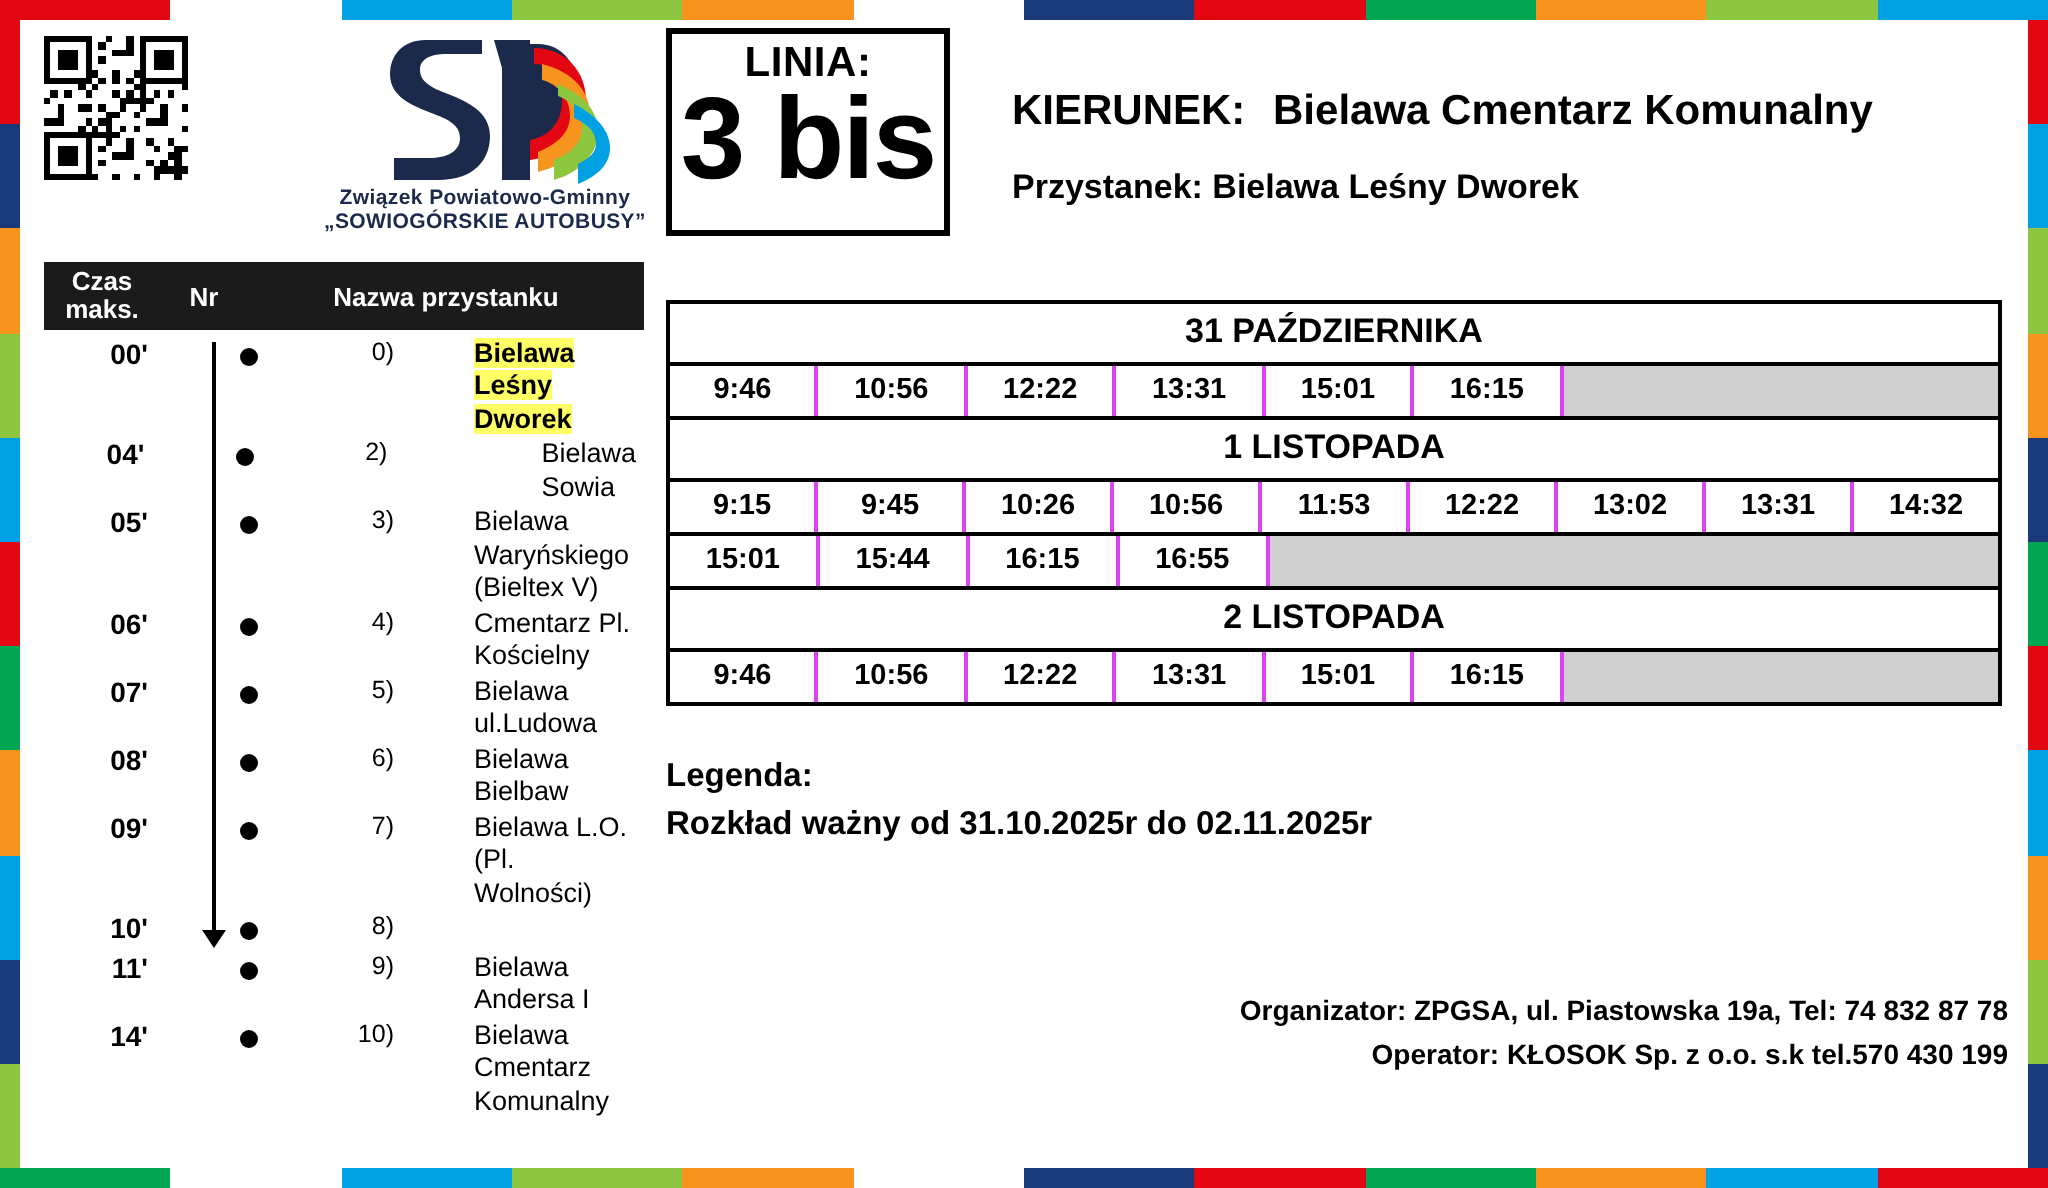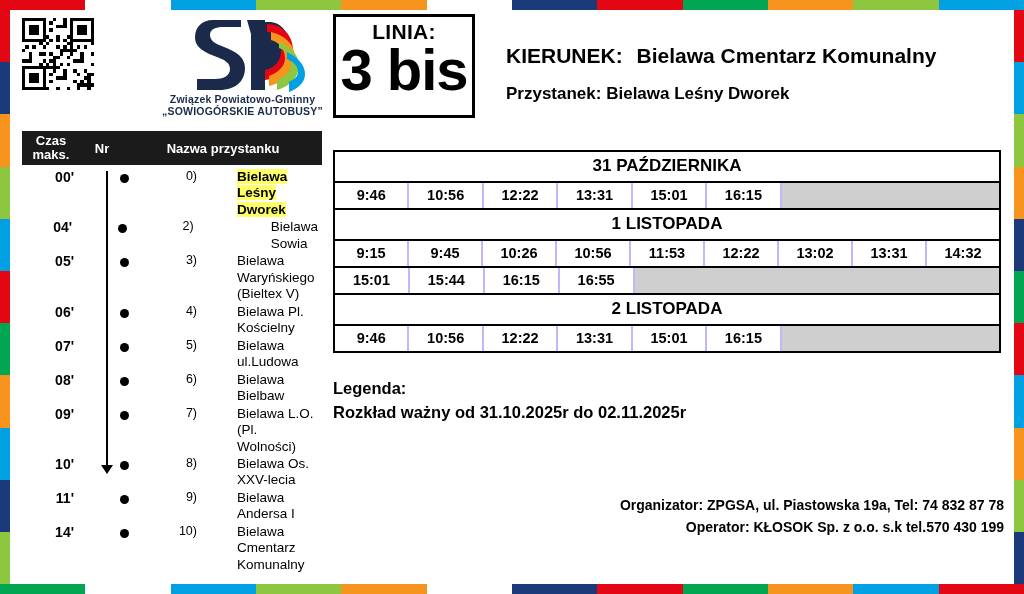--- a/index.html
+++ b/index.html
@@ -190,21 +190,21 @@
   .tt .times {
     display: flex;
     border-bottom: 2px solid #000;
   }
   .tt .times .cell {
     flex: 1 1 0;
     text-align: center;
     font-weight: bold;
     font-size: 14.5px;
     padding: 4px 0 5px;
-    border-right: 2px solid #c4b5fd;
+    border-right: 2px solid #d946ef;
     background: #fff;
   }
   .tt .times .cell:last-child { border-right: none; }
   .tt .times .cell.empty { background: #cfcfcf; }
   .tt .times .cell.empty.span { border-right: none; }
 
   
   .legend {
     position: absolute;
     left: 333px; top: 377px;
@@ -793,21 +793,21 @@
             </div>
             <div class="idx">3)</div>
             <div class="nm-wrap" style="flex: 1 1 0%;"><span class="nm">Bielawa Waryńskiego (Bieltex V)</span></div>
           </div>
           <div class="stop-row">
             <div class="time">06'</div>
             <div class="dotcell">
               <span class="dot"></span>
             </div>
             <div class="idx">4)</div>
-            <div class="nm-wrap" style="flex: 1 1 0%;"><span class="nm">Bielawa Pl. Kościelny</span></div>
+            <div class="nm-wrap" style="flex: 1 1 0%;"><span class="nm">Cmentarz Pl. Kościelny</span></div>
           </div>
           <div class="stop-row">
             <div class="time">07'</div>
             <div class="dotcell">
               <span class="dot"></span>
             </div>
             <div class="idx">5)</div>
             <div class="nm-wrap" style="flex: 1 1 0%;"><span class="nm">Bielawa ul.Ludowa</span></div>
           </div>
           <div class="stop-row">
@@ -825,21 +825,20 @@
             </div>
             <div class="idx">7)</div>
             <div class="nm-wrap" style="flex: 1 1 0%;"><span class="nm">Bielawa L.O. (Pl. Wolności)</span></div>
           </div>
           <div class="stop-row">
             <div class="time">10'</div>
             <div class="dotcell">
               <span class="dot"></span>
             </div>
             <div class="idx">8)</div>
-            <div class="nm-wrap" style="flex: 1 1 0%;"><span class="nm">Bielawa Os. XXV-lecia</span></div>
           </div>
           <div class="stop-row">
             <div class="time">11'</div>
             <div class="dotcell">
               <span class="dot"></span>
             </div>
             <div class="idx">9)</div>
             <div class="nm-wrap" style="flex: 1 1 0%;"><span class="nm">Bielawa Andersa  I</span></div>
           </div>
           <div class="stop-row">

